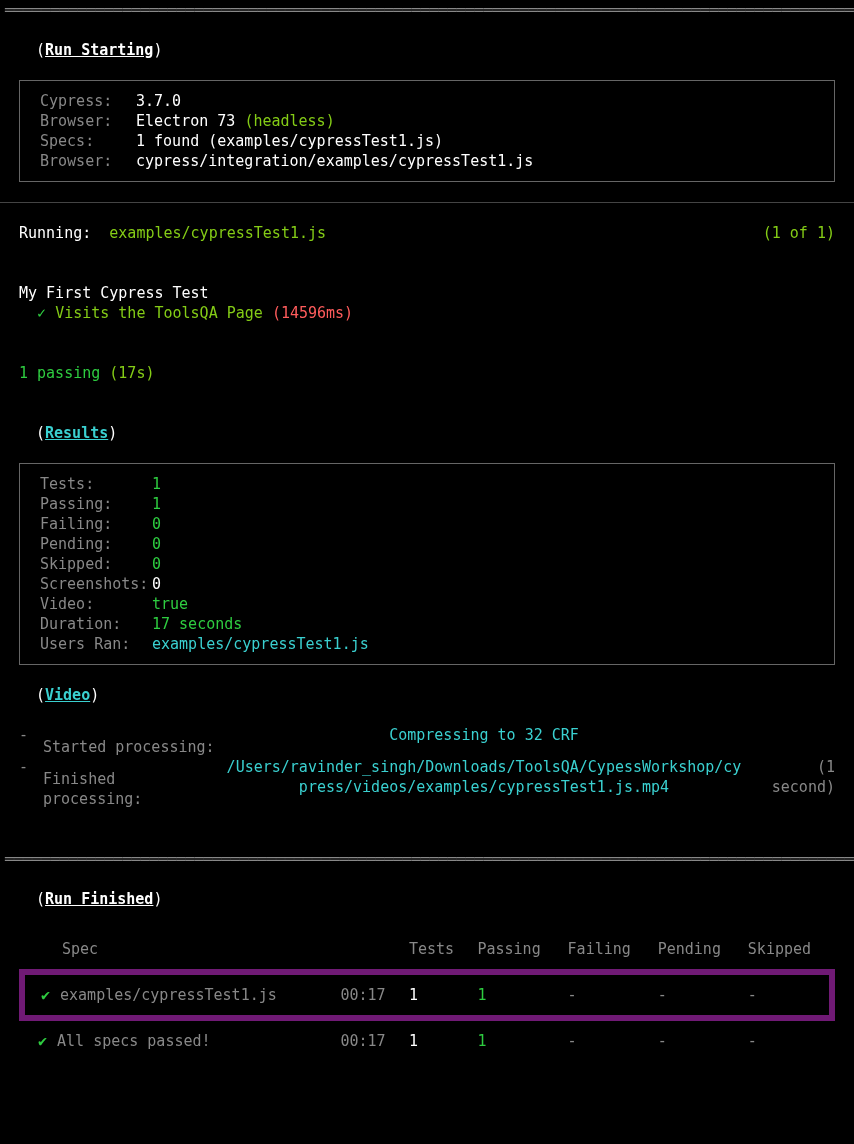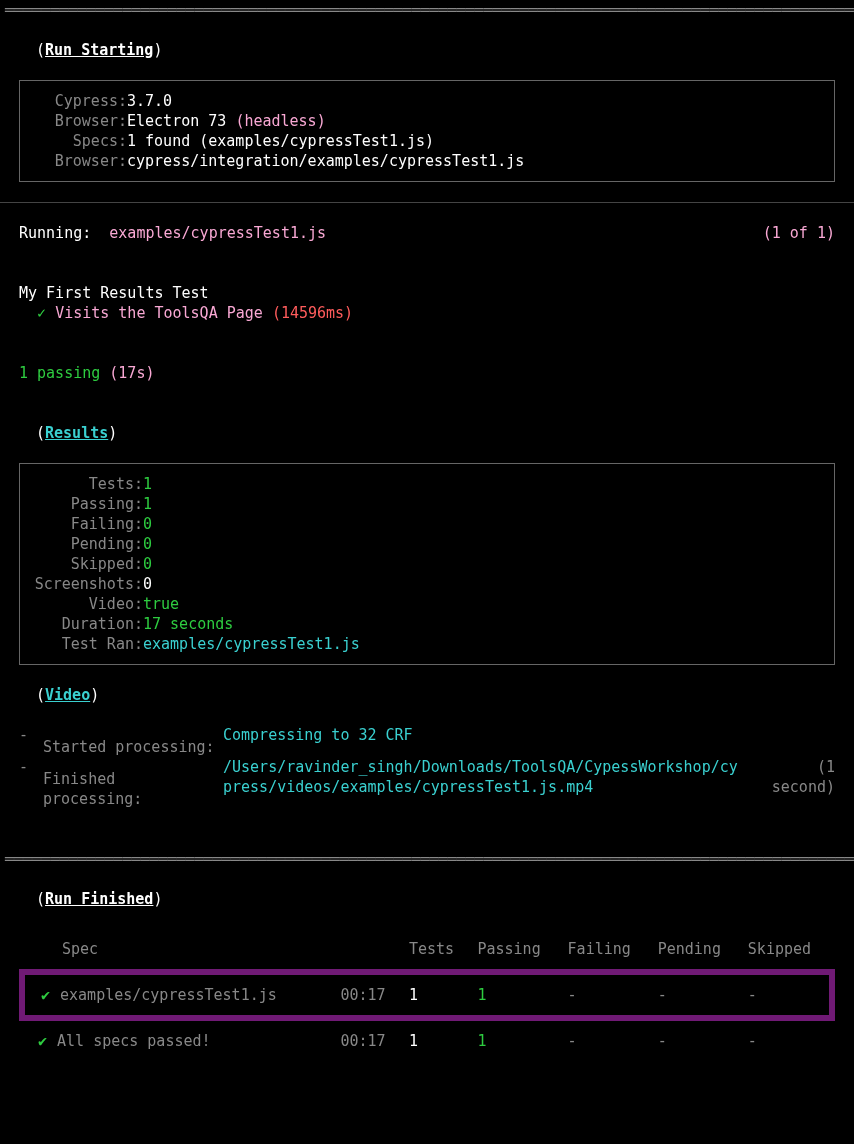--- a/index.html
+++ b/index.html
@@ -22,44 +22,43 @@
     padding: 0 5px;
     letter-spacing: 0;
   }
   .section-header {
     color: #fff;
     margin: 20px 0 20px 17px;
   }
   .section-header .u { text-decoration: underline; font-weight: bold; }
   .box {
     border: 1px solid #666;
-    padding: 10px 11px;
+    padding: 10px 20px;
     margin: 0 0 20px 0;
-    text-align: right;
   }
   .row { display: flex; }
   .lbl { color: #888; width: 96px; flex: 0 0 96px; }
   .lbl-wide { color: #888; width: 112px; flex: 0 0 112px; }
   .val-white { color: #fff; }
   .val-green { color: #2ecc40; }
   .val-cyan { color: #3ad0d0; }
-  .dim { color: #f9a8d4; }
+  .dim { color: #84cc16; }
   .hr {
     border-top: 1px solid #444;
     margin: 20px -19px 20px -19px;
   }
   .running-line { display:flex; justify-content: space-between; align-items:baseline; }
   .check { color: #2ecc40; }
   .red { color: #ff5c5c; }
   .white { color: #fff; }
   .cyan-u { color: #3ad0d0; text-decoration: underline; font-weight:bold;}
   .video-block .vline { display:flex; }
   .video-block .dash { color:#888; width: 24px; flex:0 0 24px; }
   .video-block .vlabel { color:#888; width: 180px; flex:0 0 180px;margin-top:12px; }
-  .video-block .vval { color:#3ad0d0; flex:1; word-break: break-all; }
+  .video-block .vval { color:#3ad0d0; flex:1; word-break: break-all; text-align: center; }
   .video-block .right { color:#888; flex:0 0 90px; text-align:right; }
   table.finished {
     width: 100%;
     border-collapse: collapse;
     margin-top: 10px;
   }
   table.finished th, table.finished td {
     padding: 10px 6px;
     text-align: left;
     color: #888;
@@ -103,21 +102,21 @@
 
   <div class="hr"></div>
 
   <div class="running-line">
     <span><span class="white">Running:</span>&nbsp;&nbsp;<span class="dim">examples/cypressTest1.js</span></span>
     <span class="dim">(1 of 1)</span>
   </div>
 
   <div class="spacer-md"></div>
 
-  <div class="white">My First Results Test</div>
+  <div class="white">My First Cypress Test</div>
   <div>
     &nbsp;&nbsp;<span class="check">✓</span>
     <span class="dim">Visits the ToolsQA Page</span>
     <span class="red">(14596ms)</span>
   </div>
 
   <div class="spacer-md"></div>
 
   <div>
     <span class="val-green">1 passing</span>
@@ -155,21 +154,21 @@
       </div>
       <div class="row">
         <span class="lbl-wide">Video:</span>
         <span class="val-green">true</span>
       </div>
       <div class="row">
         <span class="lbl-wide">Duration:</span>
         <span class="val-green">17 seconds</span>
       </div>
       <div class="row">
-        <span class="lbl-wide">Test Ran:</span>
+        <span class="lbl-wide">Users Ran:</span>
         <span class="val-cyan">examples/cypressTest1.js</span>
       </div>
     </div>
 
   <div class="section-header">(<span class="cyan-u">Video</span>)</div>
 
   <div class="video-block">
     <div class="vline">
       <span class="dash">-</span>
       <span class="vlabel">Started processing:</span>

